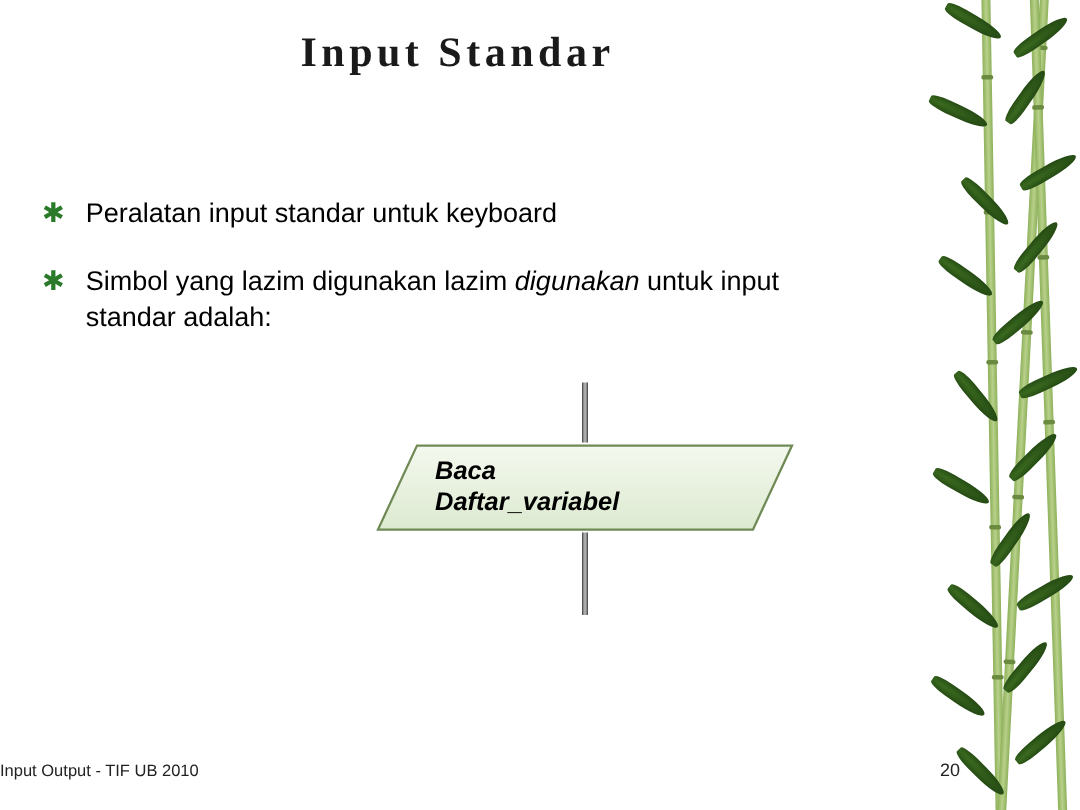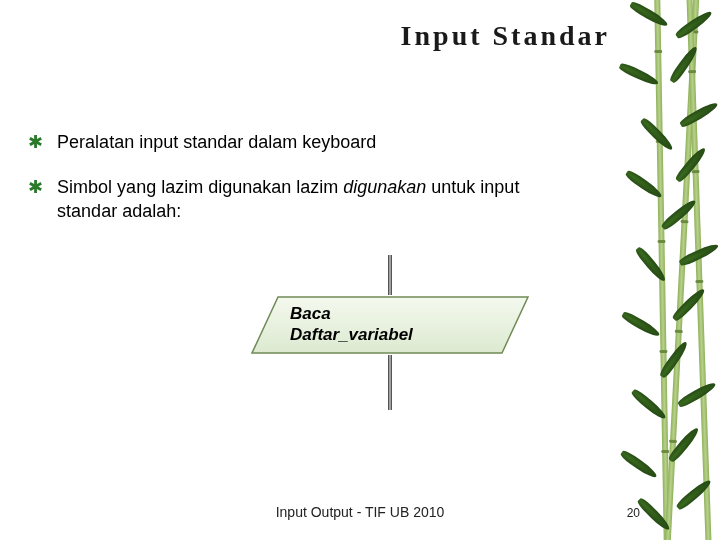--- a/index.html
+++ b/index.html
@@ -14,21 +14,21 @@
   .slide {
     width: 100%;
     height: 100%;
     position: relative;
   }
   .title {
     position: absolute;
     top: 20px;
     left: 0;
     right: 110px;
-    text-align: right;
+    text-align: center;
     font-size: 28px;
     font-weight: bold;
     color: #1a1a1a;
     letter-spacing: 3px;
     font-family: Georgia, 'Times New Roman', serif;
   }
   .content {
     position: absolute;
     top: 130px;
     left: 28px;
@@ -101,22 +101,21 @@
     color: #000;
     line-height: 1.25;
   }
   .footer {
     position: absolute;
     bottom: 20px;
     left: 0;
     right: 0;
   }
   .footer-text {
-    text-align: center;
-    font-size: 14px;
+    font-size: 11px;
     color: #222;
   }
   .page-number {
     position: absolute;
     right: 80px;
     bottom: 0;
     font-size: 12px;
     color: #222;
   }
   .bamboo {
@@ -155,21 +154,21 @@
 </head>
 <body>
 
 <div class="slide">
 
   <div class="title">Input Standar</div>
 
   <div class="content">
     <div class="bullet-item">
       <span class="bullet-icon">✱</span>
-      <span class="bullet-text">Peralatan input standar dalam keyboard</span>
+      <span class="bullet-text">Peralatan input standar untuk keyboard</span>
     </div>
     <div class="bullet-item">
       <span class="bullet-icon">✱</span>
       <span class="bullet-text">
         <span>Simbol yang lazim digunakan lazim </span><span class="italic">digunakan</span><span> untuk input standar adalah:</span>
       </span>
     </div>
   </div>
 
   <div class="flowchart-container">

